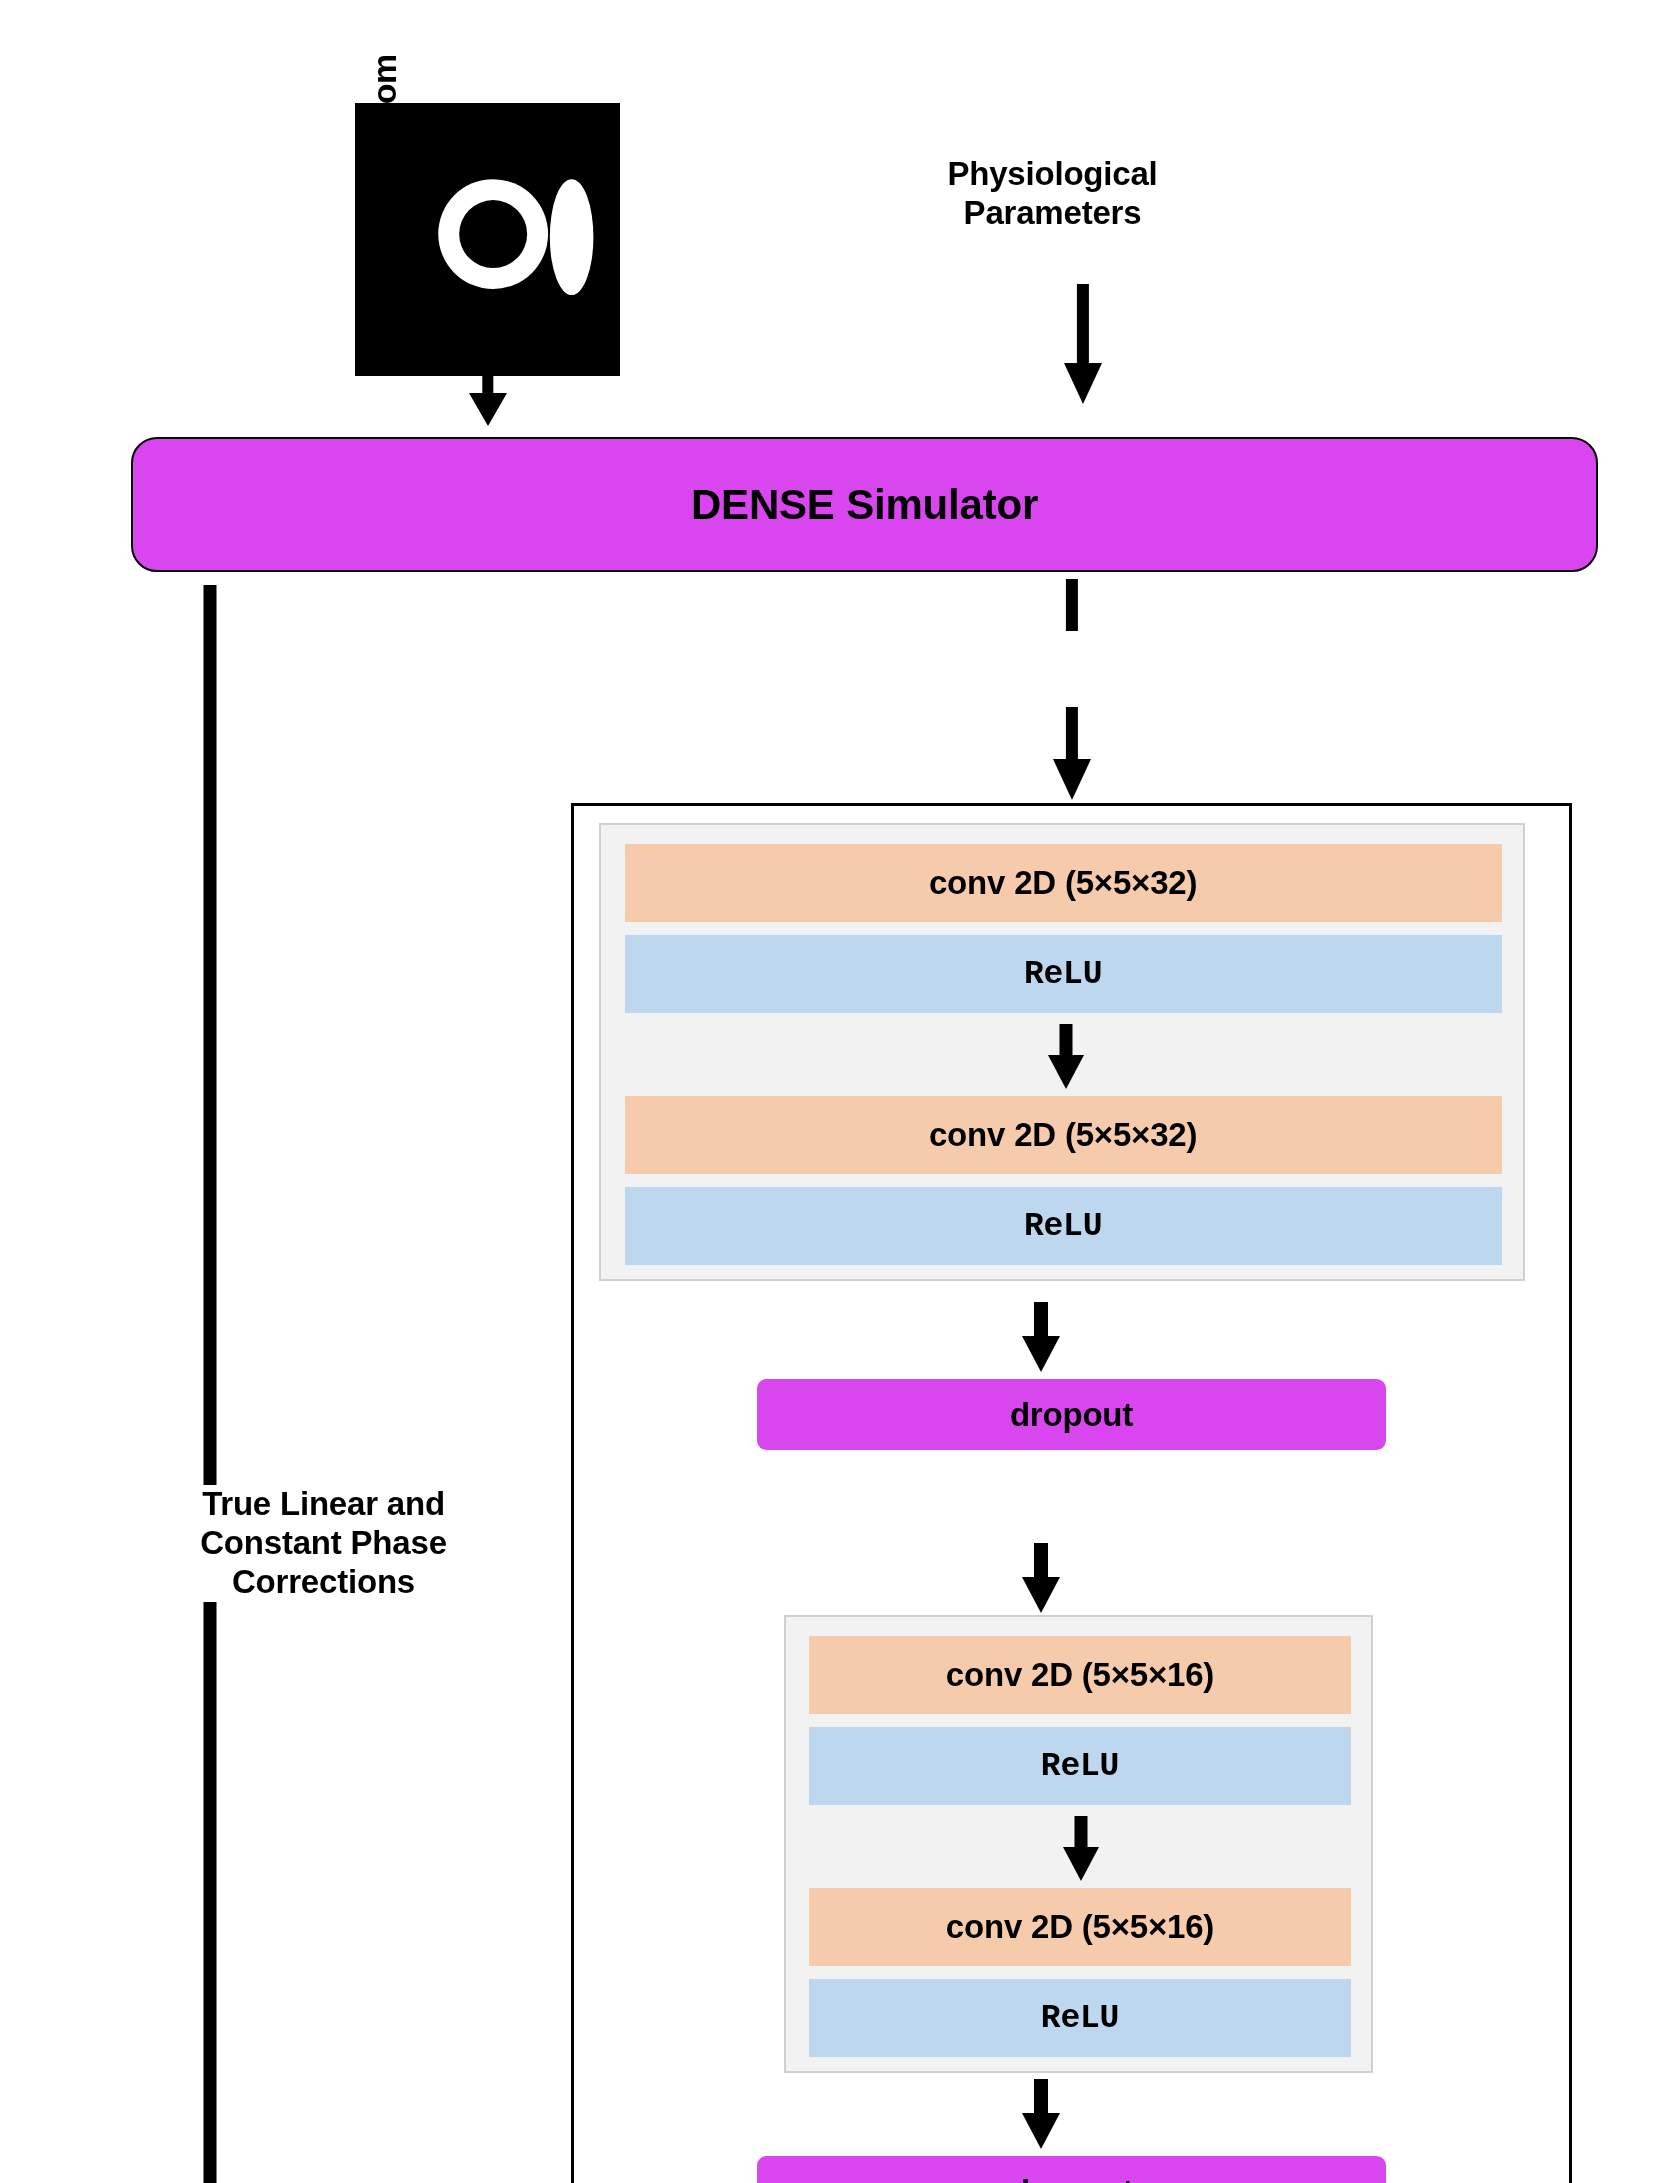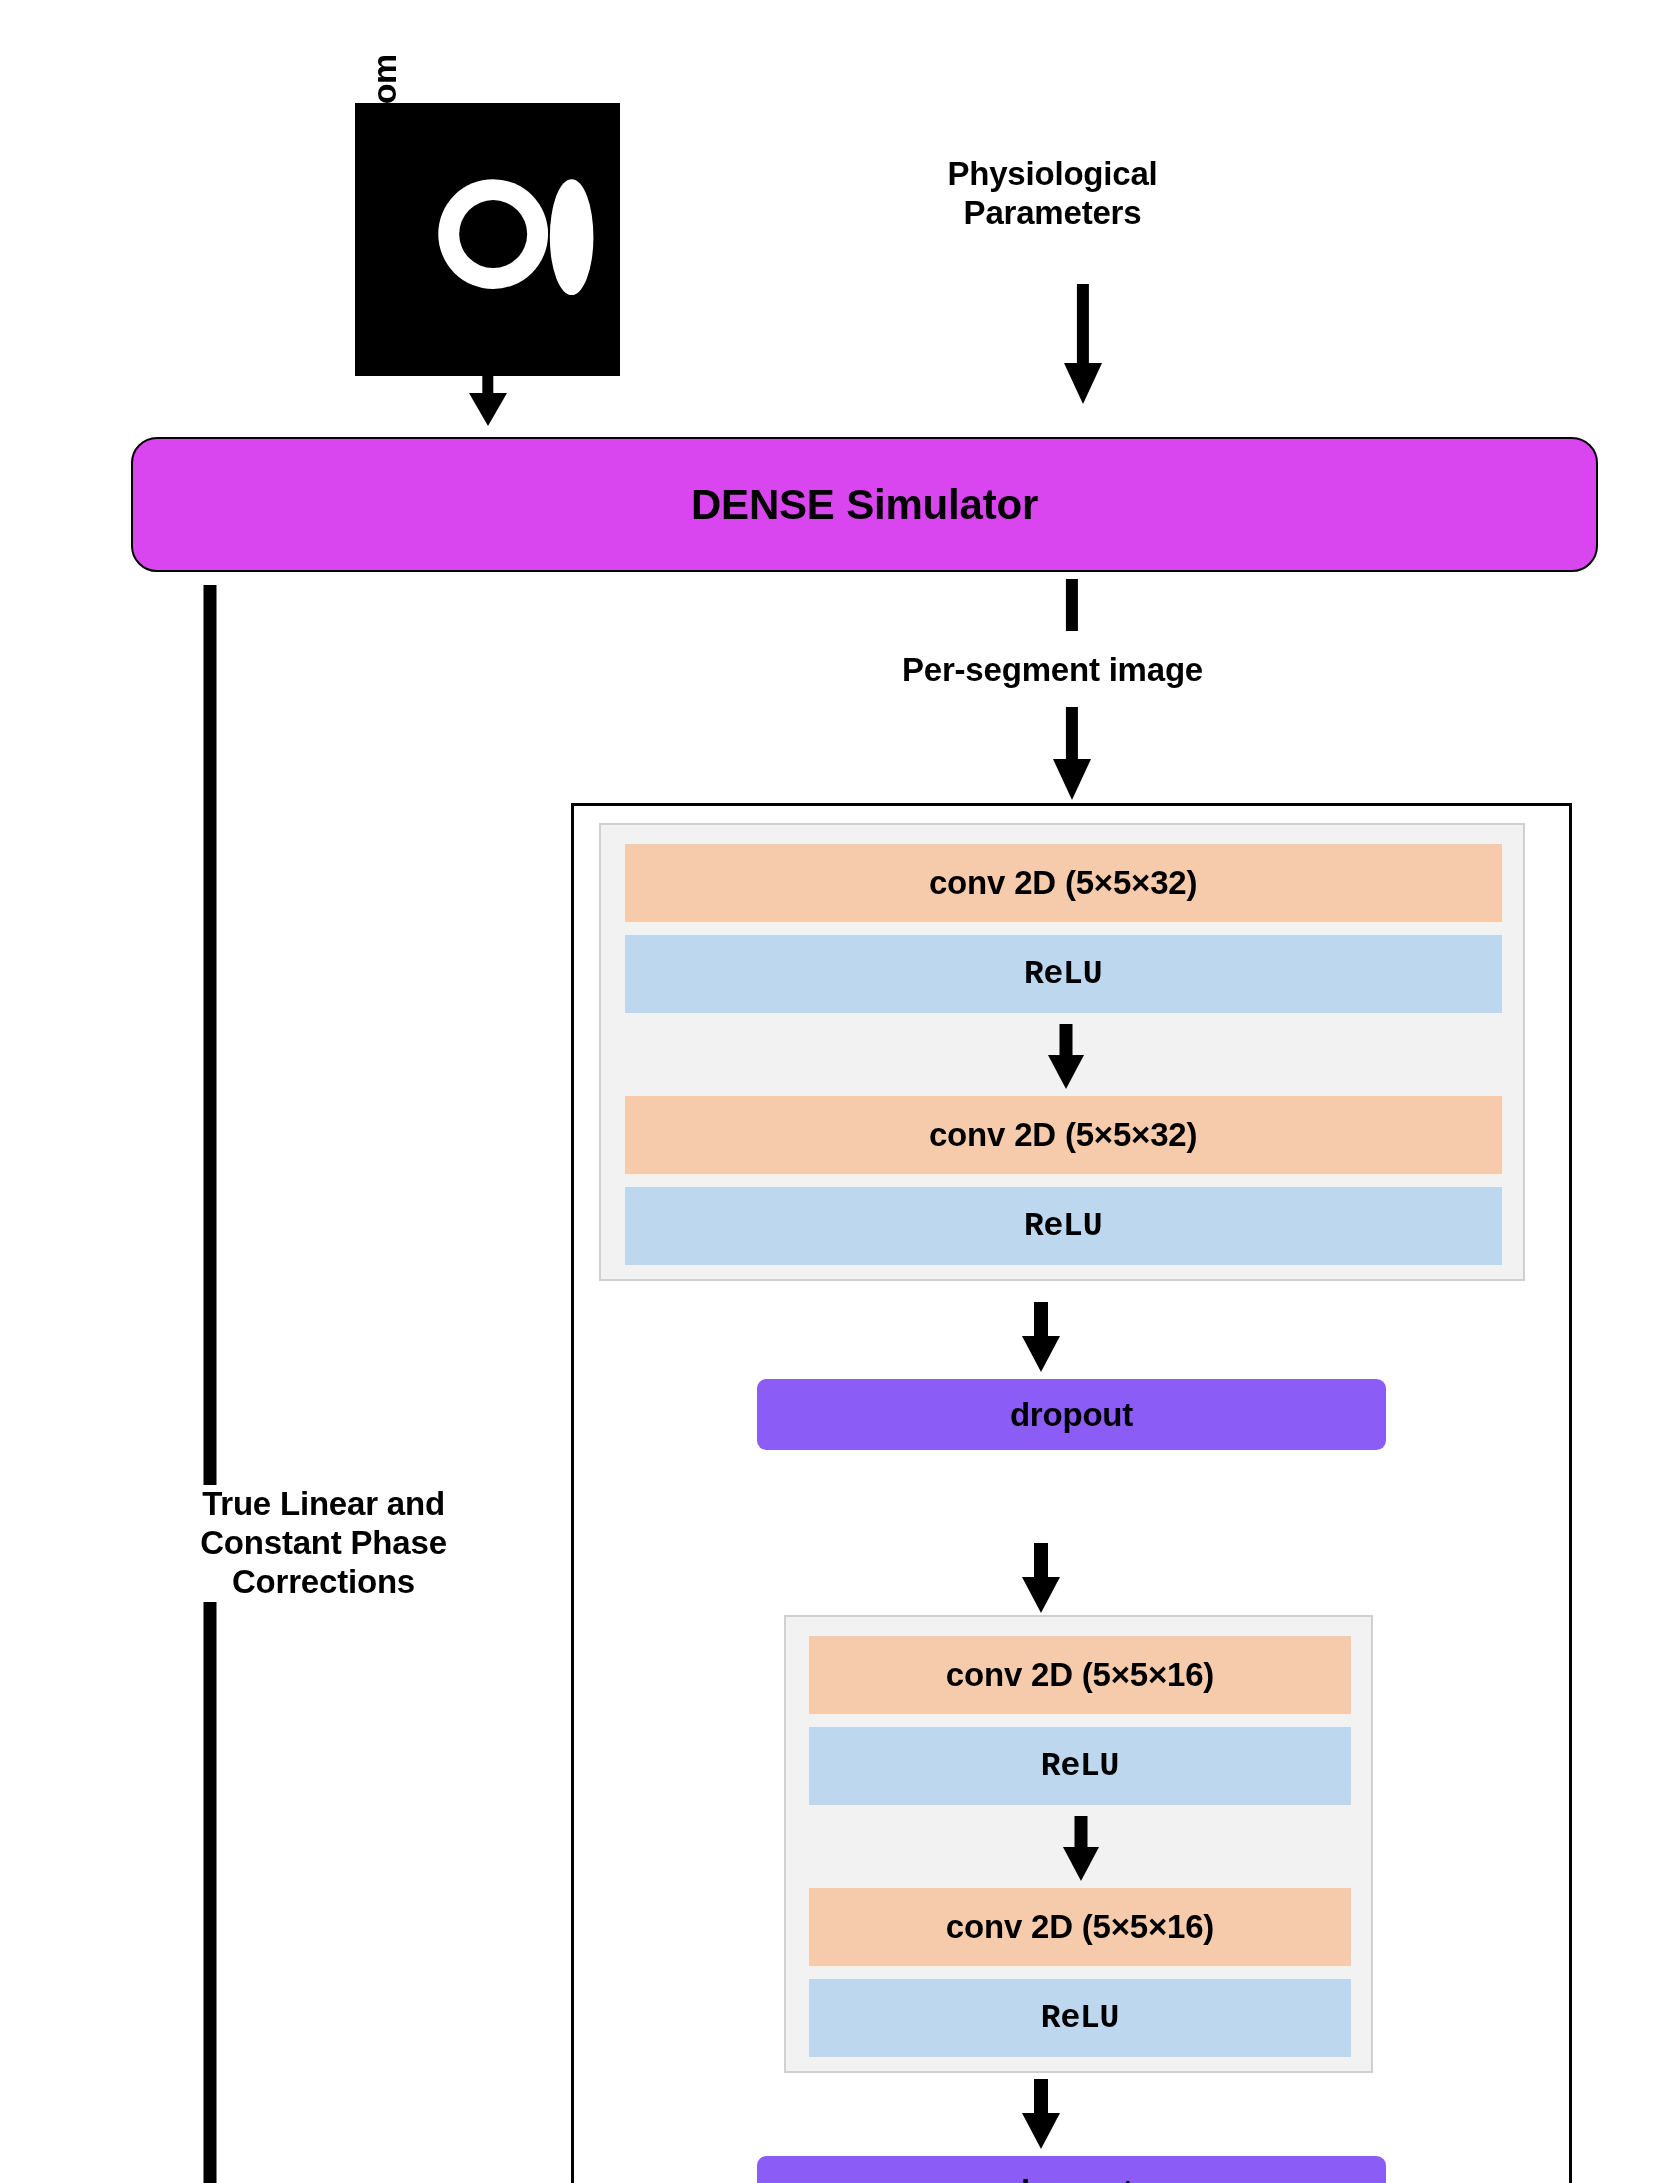--- a/index.html
+++ b/index.html
@@ -114,21 +114,21 @@
     align-items: center;
     justify-content: center;
     font-size: 33px;
     font-weight: bold;
     color: #000000;
     letter-spacing: -0.2px;
     box-sizing: border-box;
   }
   .bar-conv   { background: #f6cbac; }
   .bar-relu   { background: #bdd7ee; font-family: Liberation Mono, monospace; }
-  .bar-gray   { background: #8b5cf6; border-radius: 9.6px; }
+  .bar-gray   { background: #d946ef; border-radius: 9.6px; }
 </style>
 </head>
 <body>
 
 <div id="canvas">
 
   <div class="abs" id="phantom-label">phantom</div>
 
   <div class="abs" id="phantom-image">
     <svg width="265" height="273" viewBox="0 0 608 625">
@@ -164,21 +164,20 @@
   </div>
 
   <div class="abs plain-label" style="left:105px; top:1485px; width:437px; white-space:pre-line; background:#ffffff;">True Linear and
 Constant Phase
 Corrections</div>
 
   <div class="arrow" style="left:1037px; top:579px; width:70px; height:61px;">
     <div class="shaft" style="width:12.2px; height:52px;"></div>
   </div>
 
-  <div class="abs plain-label" style="left:795px; top:651px; width:515px;">Per-segment image</div>
 
   <div class="arrow" style="left:1037px; top:707px; width:70px; height:94px;">
     <div class="shaft" style="width:12.2px; height:61px;"></div>
     <div class="head" style="top:52px; border-left-width:19.6px; border-right-width:19.6px; border-top-width:41px;"></div>
   </div>
 
   <div class="abs" id="cnn-container">
 
     <div class="conv-group" style="left:25px; top:17px; width:926px; height:458px;">
 

